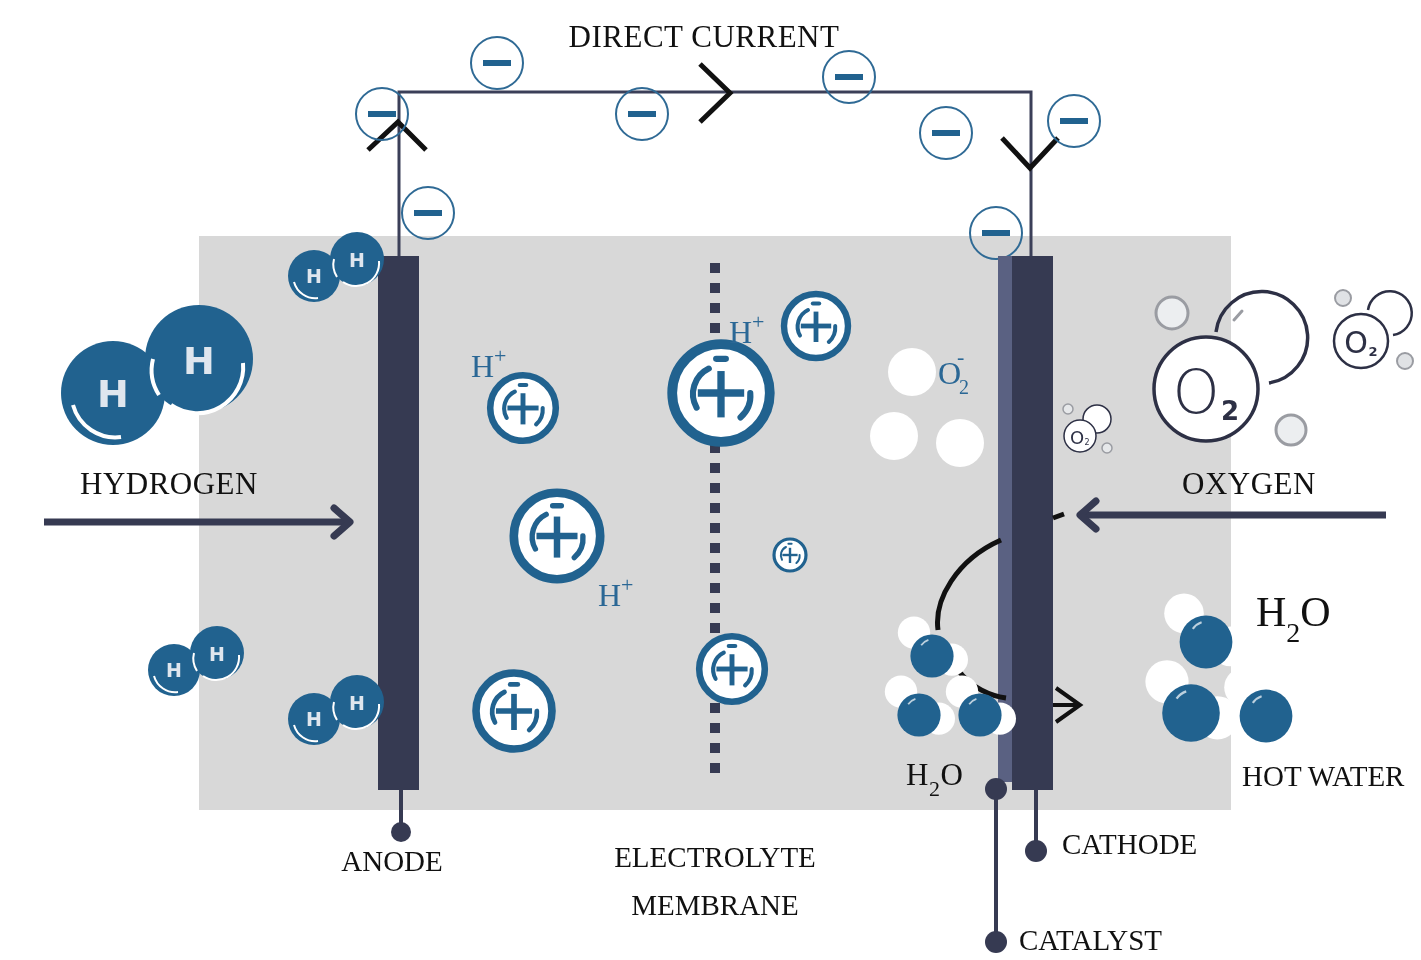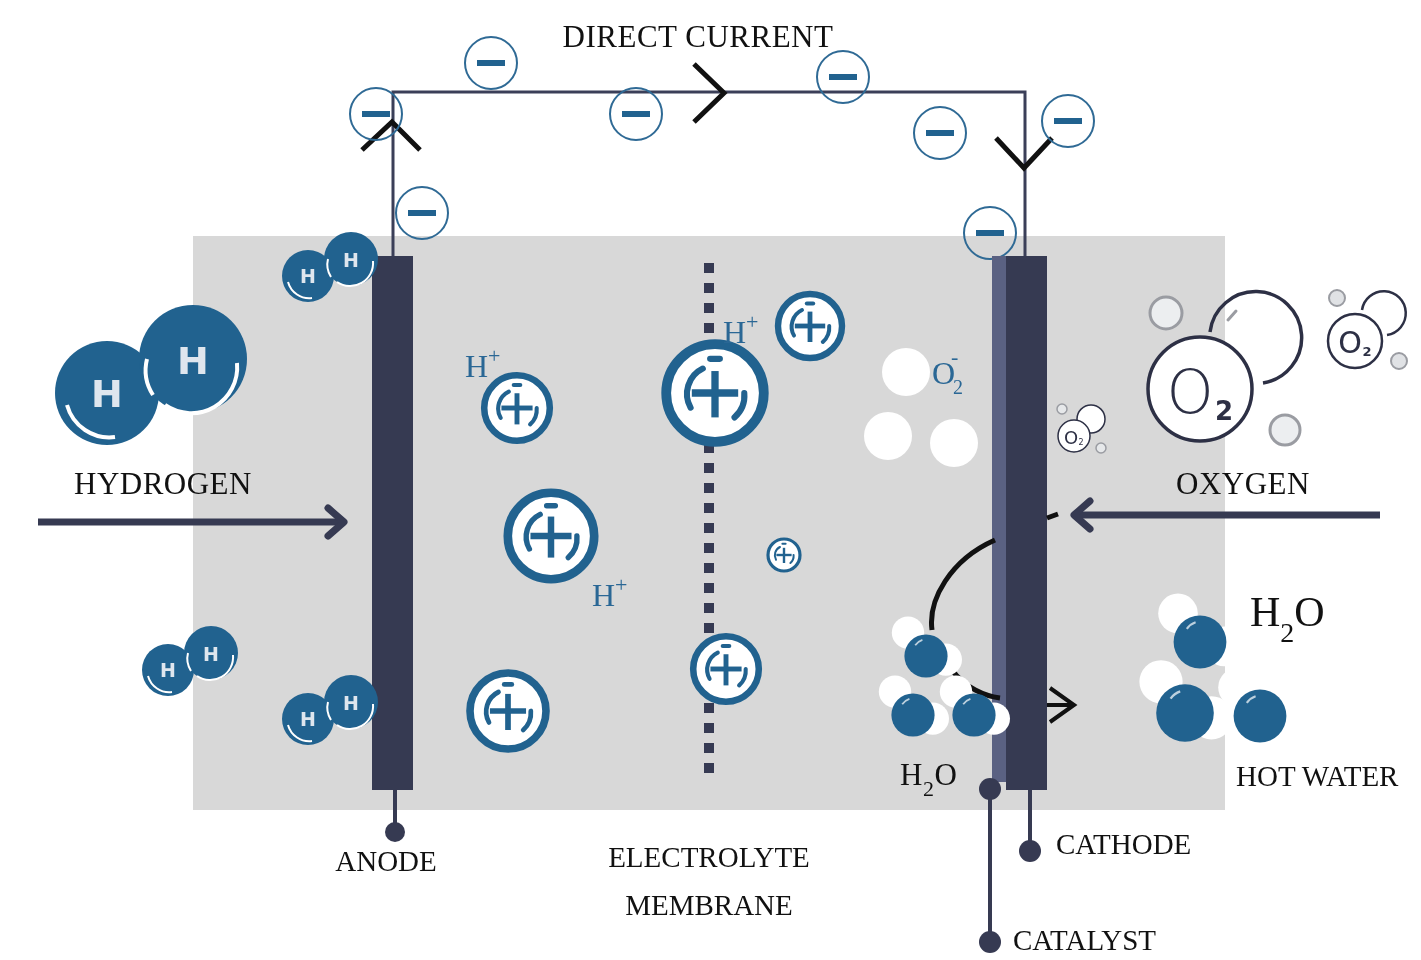--- a/index.html
+++ b/index.html
@@ -1,17 +1,17 @@
 <!DOCTYPE html>
 <html><head>
 <meta charset="utf-8">
 <style>
   html, body { margin: 0; padding: 0; background: #ffffff; }
   body { width: 1421px; height: 960px; position: relative; overflow: hidden; }
-  #stage { position: absolute; left: 10px; top: 0; width: 1206px; height: 960px; text-decoration: underline; }
+  #stage { position: absolute; left: 16px; top: 0; width: 1206px; height: 960px; text-decoration: underline; }
   svg text { font-family: "Liberation Serif", "DejaVu Serif", serif; }
   .lbl { fill: #111111; font-size: 31px; letter-spacing: 0.5px; }
   .lbl-sm { fill: #111111; font-size: 29px; }
   .ion-lbl { fill: #2a6795; font-size: 32px; }
   .sup { font-size: 22px; }
   .o2-glyph { font-family: "DejaVu Sans", "Liberation Sans", sans-serif; }
   .h-glyph { font-family: "DejaVu Sans", "Liberation Sans", sans-serif; font-weight: bold; fill: #dfe6ee; }
 </style>
 </head>
 <body>

